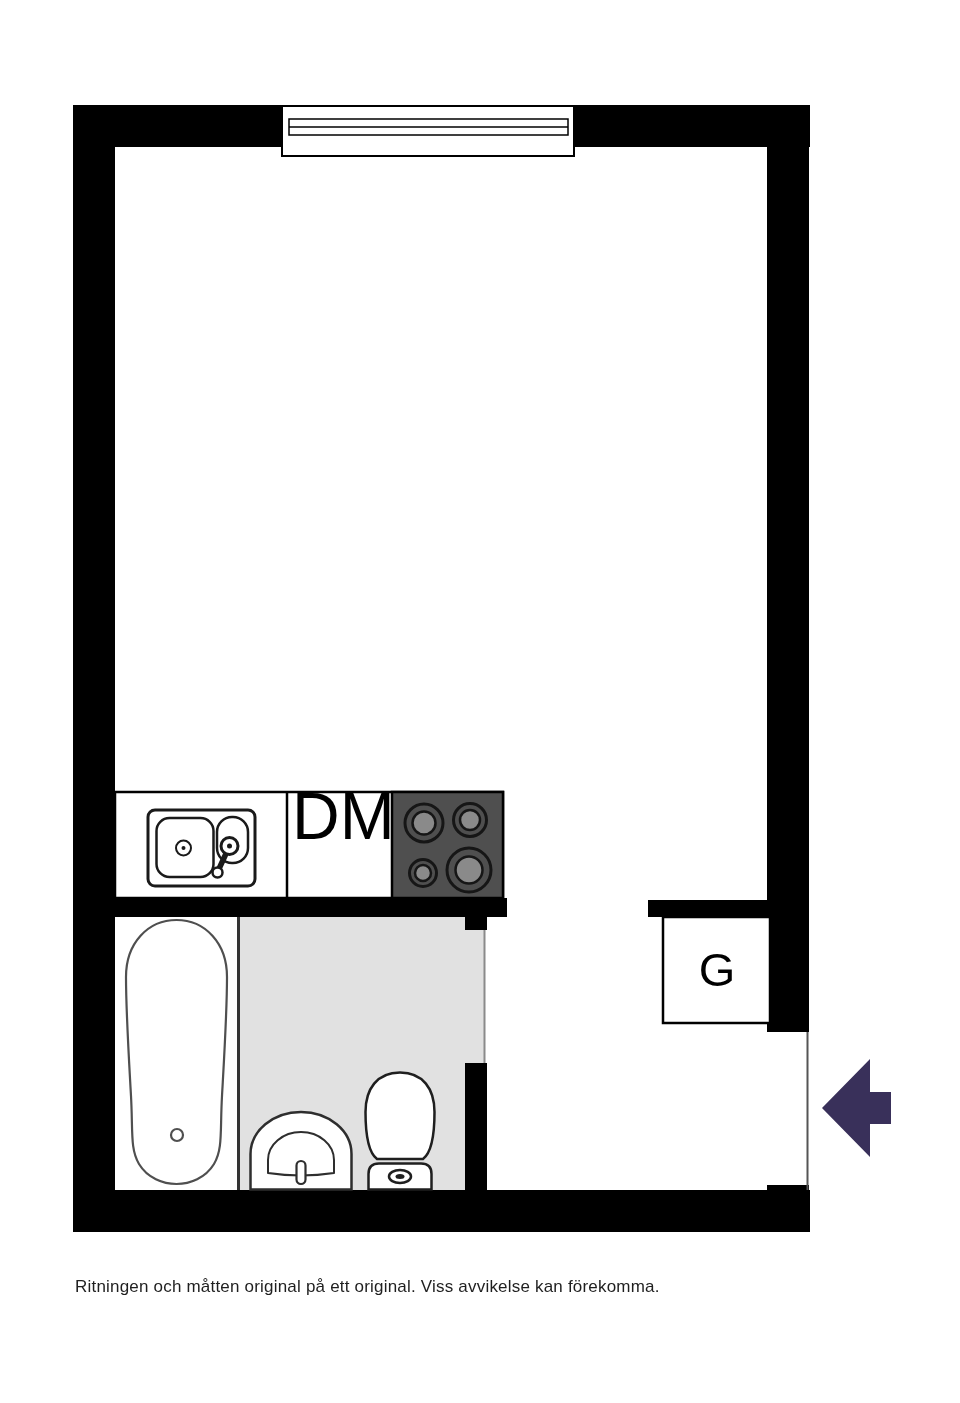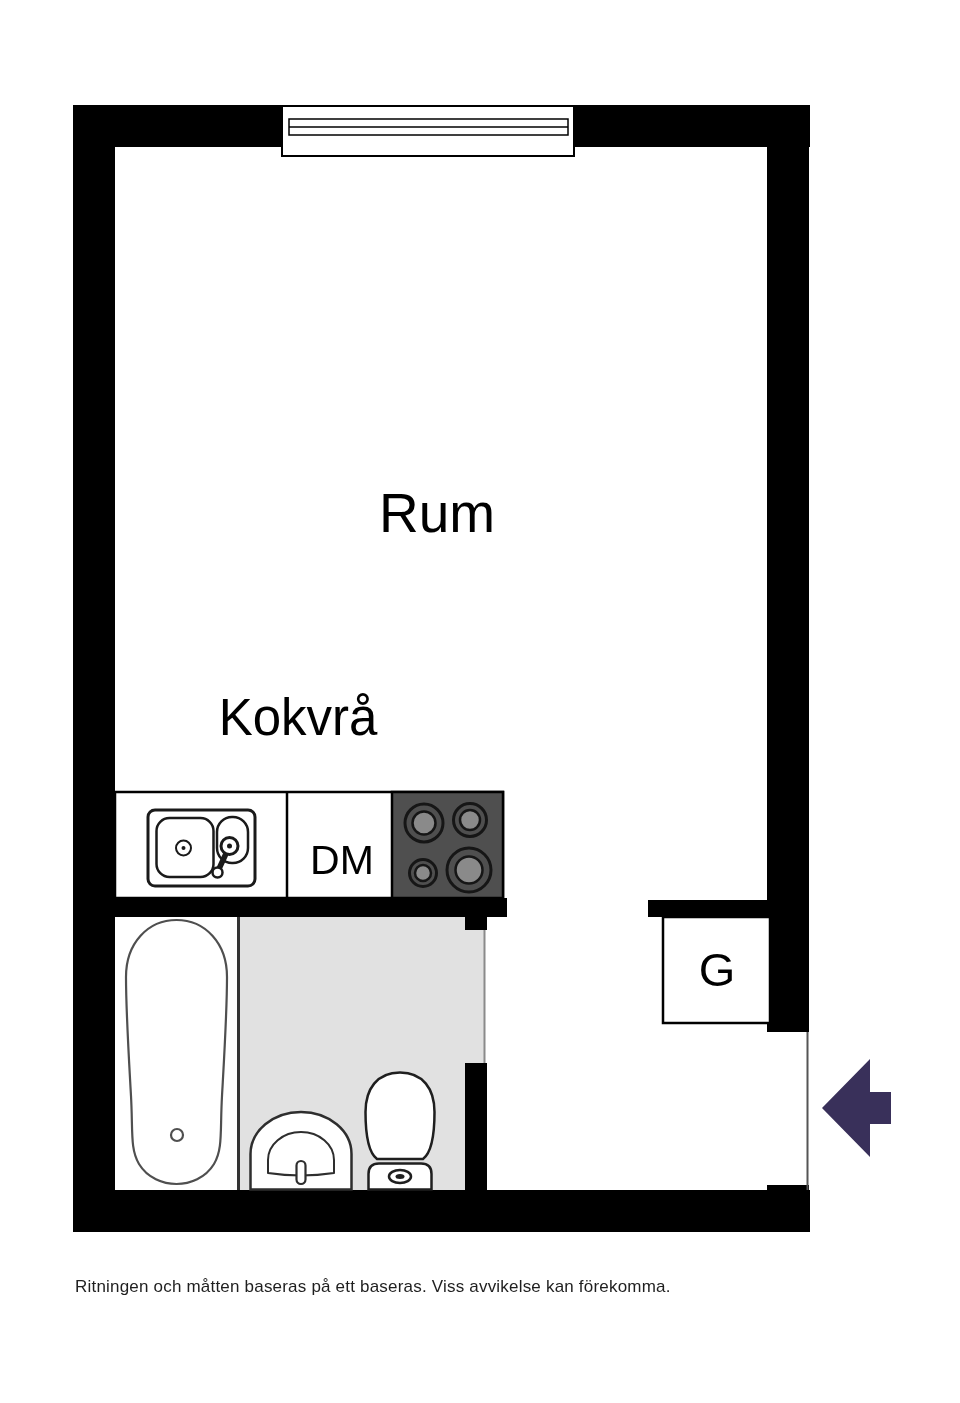--- a/index.html
+++ b/index.html
@@ -15,21 +15,21 @@
   .label{
     position:absolute;
     color:#000;
     text-align:center;
     line-height:1;
     white-space:nowrap;
     font-family:"Liberation Sans", sans-serif;
   }
   .label-room      {left:287px; top:486px; width:300px; font-size:55px;}
   .label-kitchen   {left:148px; top:692px; width:300px; font-size:51px;}
-  .label-dm        {left:292px; top:840px; width:100px; font-size:41px;}
+  .label-dm        {left:292px; top:783px; width:100px; font-size:66px;}
   .label-bathroom  {left:225px; top:979px; width:250px; font-size:49px;}
   .label-closet    {left:687px; top:946px; width:60px;  font-size:47px;}
   .disclaimer{
     position:absolute;
     left:75px; top:1277px;
     font-size:17px;
     color:#1f1f1f;
     text-align:left;
     letter-spacing:0.2px;
   }
@@ -132,19 +132,17 @@
         L 431.5 1189.5 Z"></path>
       <ellipse cx="400" cy="1176.5" rx="11" ry="6.5" stroke-width="2.5"></ellipse>
       <ellipse cx="400" cy="1176.5" rx="4.5" ry="2.5" fill="#1f1f1f" stroke="none"></ellipse>
     </g>
 
     <rect x="663" y="917" width="107" height="106" fill="#ffffff" stroke="#000000" stroke-width="2.5"></rect>
 
     <polygon points="822,1108 870,1059 870,1092 891,1092 891,1124 870,1124 870,1157" fill="#39305a"></polygon>
   </svg>
 
-  <div class="label label-room">Rum</div>
-  <div class="label label-kitchen">Kokvrå</div>
   <div class="label label-dm">DM</div>
   <div class="label label-closet">G</div>
-  <div class="disclaimer">Ritningen och måtten baseras på ett baseras. Viss avvikelse kan förekomma.</div>
+  <div class="disclaimer">Ritningen och måtten original på ett original. Viss avvikelse kan förekomma.</div>
 
 </div>
 
 </body></html>

